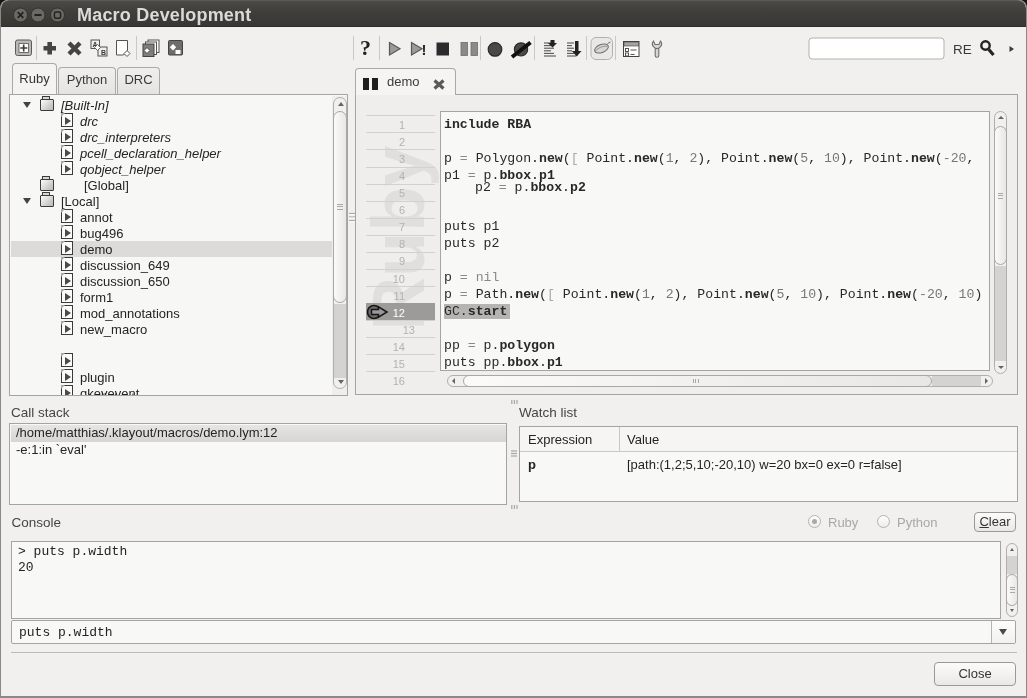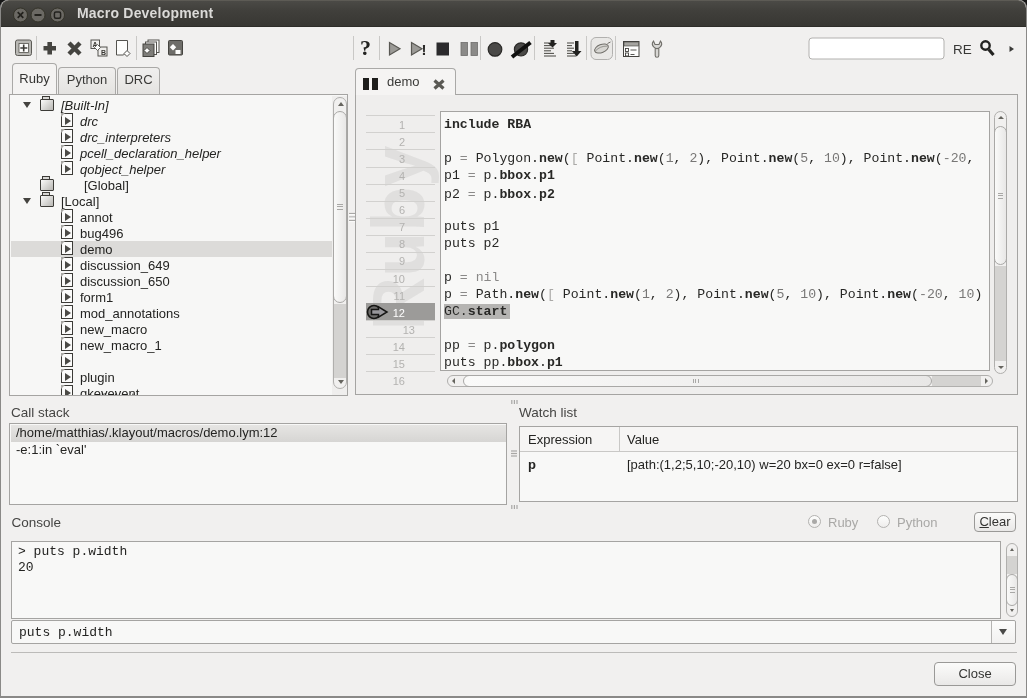--- a/index.html
+++ b/index.html
@@ -5,21 +5,21 @@
 * { margin:0; padding:0; box-sizing:border-box; }
 html,body { width:1027px; height:698px; background:#161616; font-family:"Liberation Sans", sans-serif; }
 #win { position:absolute; left:0; top:0; will-change:transform; width:1027px; height:698px; background:#f1f0ef;
   border-left:1px solid #8a8987; border-right:1px solid #8a8987; border-bottom:2px solid #8a8987;
   border-radius:8px 8px 0 0; overflow:hidden; }
 .abs { position:absolute; }
 
 #titlebar { position:absolute; left:0; top:0; width:100%; height:27px;
   background:linear-gradient(#4b4a46, #403f3b 40%, #383733);
   border-top:1px solid #5d5b55; border-bottom:1px solid #2e2d29; border-radius:8px 8px 0 0; }
-#titletext { position:absolute; left:76px; top:4px; font-size:14px; font-weight:bold; color:#dbdad8; letter-spacing:0.2px; }
+#titletext { position:absolute; left:76px; top:4px; font-size:18px; font-weight:bold; color:#dbdad8; letter-spacing:0.2px; }
 
 .lbl { position:absolute; font-size:13.5px; color:#454543; }
 .box { position:absolute; background:#f8f8f7; border:1px solid #a5a4a2;padding-left:12px; }
 .btn { position:absolute; background:linear-gradient(#fbfbfa,#f1f0ef 60%,#e9e8e7); border:1px solid #9a9997; border-radius:4px;
   font-size:13px; color:#343432; text-align:center; }
 .mono { font-family:"Liberation Mono", monospace; }
 
 .tab { position:absolute; border:1px solid #aaa9a7; border-bottom:none; border-radius:4px 4px 0 0;
   font-size:13px; color:#343432; text-align:center; }
 .tab.on { background:#f4f3f2; z-index:3; }
@@ -224,24 +224,20 @@
         <span class="file"></span>
         <span class="tx" style="left:69px;">form1</span>
       </div>
     <div class="trow" style="top:210px;">
         <span class="file"></span>
         <span class="tx" style="left:69px;">mod_annotations</span>
       </div>
     <div class="trow" style="top:226px;">
         <span class="file"></span>
         <span class="tx" style="left:69px;">new_macro</span>
-      </div>
-    <div class="trow" style="top:242px;">
-        <span class="file"></span>
-        <span class="tx" style="left:69px;">new_macro_1</span>
       </div>
     <div class="trow" style="top:258px;">
         <span class="file"></span>
         <span class="tx" style="left:69px;margin-top:36px;">pcell_test</span>
       </div>
     <div class="trow" style="top:274px;">
         <span class="file"></span>
         <span class="tx" style="left:69px;">plugin</span>
       </div>
     <div class="trow" style="top:290px;">
@@ -305,21 +301,21 @@
     <div class="gnum" style="left:9px; top:262.7px;">15</div>
     <div class="gnum" style="left:9px; top:279.7px;">16</div>
     <svg width="26" height="17" style="position:absolute; left:10px; top:209px; z-index:3;">
       <circle cx="8" cy="8" r="6.5" fill="#6e6d6b" stroke="#161614" stroke-width="1.6"></circle>
       <path d="M5.5 5.4 h7 v-2.6 l8.5 5.2 l-8.5 5.2 v-2.6 h-7 z" fill="#98979b" stroke="#161614" stroke-width="1.5"></path>
     </svg>
     <div id="codebox">
       <div class="cl" style="top:4.5px;"><b>include RBA</b></div>
       <div class="cl" style="top:38.6px;">p <span class="gy">=</span> Polygon.<b>new</b>(<span class="lb">[</span> Point.<b>new</b>(<span class="nm">1</span>, <span class="nm">2</span>), Point.<b>new</b>(<span class="nm">5</span>, <span class="nm">10</span>), Point.<b>new</b>(<span class="nm">-20</span>,</div>
       <div class="cl" style="top:55.7px;">p1 <span class="gy">=</span> p.<b>bbox</b>.<b>p1</b></div>
-      <div class="cl" style="top:75px;">p2 <span class="gy">=</span> p.<b>bbox</b>.<b>p2</b></div>
+      <div class="cl" style="top:68px;margin-left:31px;">p2 <span class="gy">=</span> p.<b>bbox</b>.<b>p2</b></div>
       <div class="cl" style="top:106.8px;">puts p1</div>
       <div class="cl" style="top:123.9px;">puts p2</div>
       <div class="cl" style="top:158.0px;">p <span class="gy">= nil</span></div>
       <div class="cl" style="top:175.0px;">p <span class="gy">=</span> Path.<b>new</b>(<span class="lb">[</span> Point.<b>new</b>(<span class="nm">1</span>, <span class="nm">2</span>), Point.<b>new</b>(<span class="nm">5</span>, <span class="nm">10</span>), Point.<b>new</b>(<span class="nm">-20</span>, <span class="nm">10</span>)</div>
       <div class="cl" style="top:192.1px;"><span style="background:#b5b4b2; padding:0 3px 0 0;">GC.<b>start</b></span></div>
       <div class="cl" style="top:226.2px;">pp <span class="gy">=</span> p.<b>polygon</b></div>
       <div class="cl" style="top:243.2px;">puts pp.<b>bbox</b>.<b>p1</b></div>
     </div>
 
     <div class="sbv" style="left:638px; top:16px; width:13px; height:263px;">

